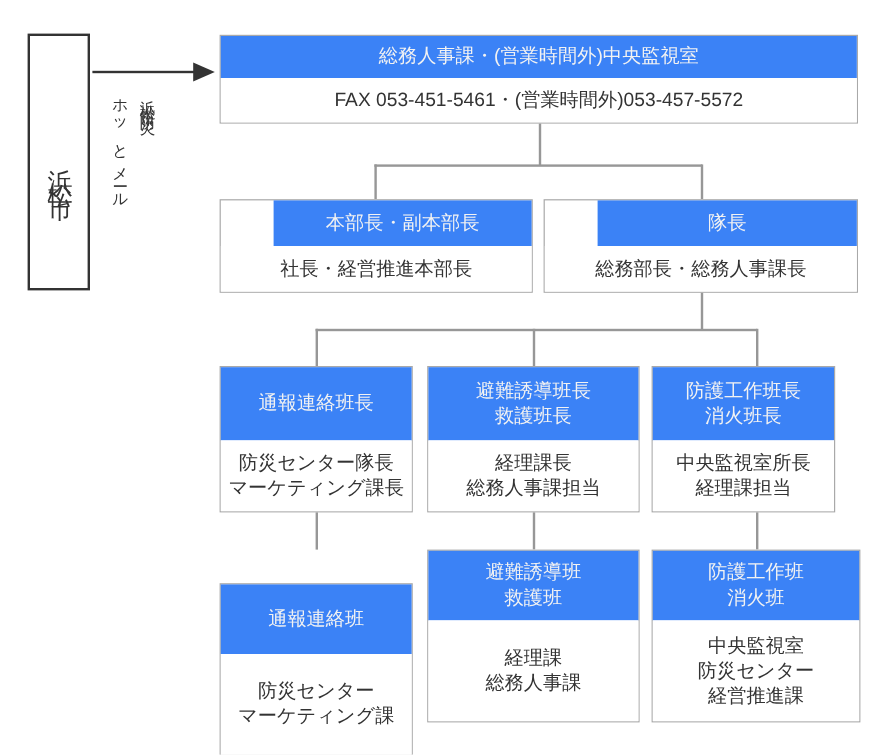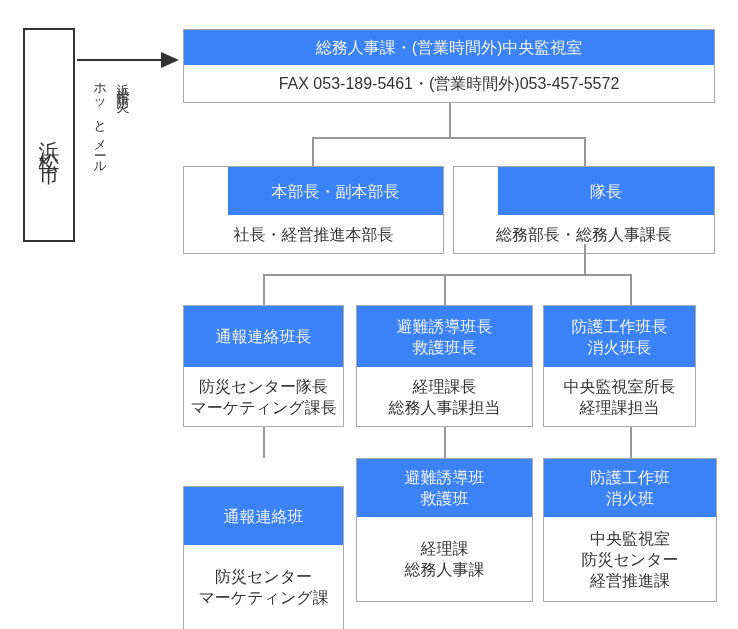--- a/index.html
+++ b/index.html
@@ -50,21 +50,21 @@
   }
   .node-body {
     display:flex; flex-direction:column; align-items:center; justify-content:center;
     text-align:center; color:#333333; font-size:16px; line-height:21px;
     background:#ffffff;
   }
   .node-head span, .node-body span { display:block; }
 
   .r-top .node-head { height:35px; }
   .r-top .node-body { height:37px; }
-  .r2 .node-head { height:48px;margin-left:44px; }
+  .r2 .node-head { height:38px;margin-left:44px; }
   .r2 .node-body { height:38px; }
   .r3 .node-head { height:61px; }
   .r3 .node-body { height:59px; }
   .r4 .node-head { height:58px; }
   .r4 .node-body { height:84px; }
 </style>
 </head>
 <body>
 
 <div class="canvas">
@@ -79,21 +79,21 @@
   <div class="channel">
     <div>浜松市防災</div>
     <div>ホッとメール</div>
   </div>
 
   <div class="node r-top" style="left:183px; top:29px; width:532px;">
     <div class="node-head">
       <span>総務人事課・(営業時間外)中央監視室</span>
     </div>
     <div class="node-body">
-      <span>FAX 053-189-5461・(営業時間外)053-457-5572</span>
+      <span>FAX 053-451-5461・(営業時間外)053-457-5572</span>
     </div>
   </div>
 
   <div class="cline" style="left:449px; top:103px; width:1.5px; height:35px;"></div>
   <div class="cline" style="left:312px; top:137px; width:273px; height:1.5px;"></div>
   <div class="cline" style="left:312px; top:137px; width:1.5px; height:29px;"></div>
   <div class="cline" style="left:584px; top:137px; width:1.5px; height:29px;"></div>
 
   <div class="node r2" style="left:183px; top:166px; width:261px;">
     <div class="node-head">

